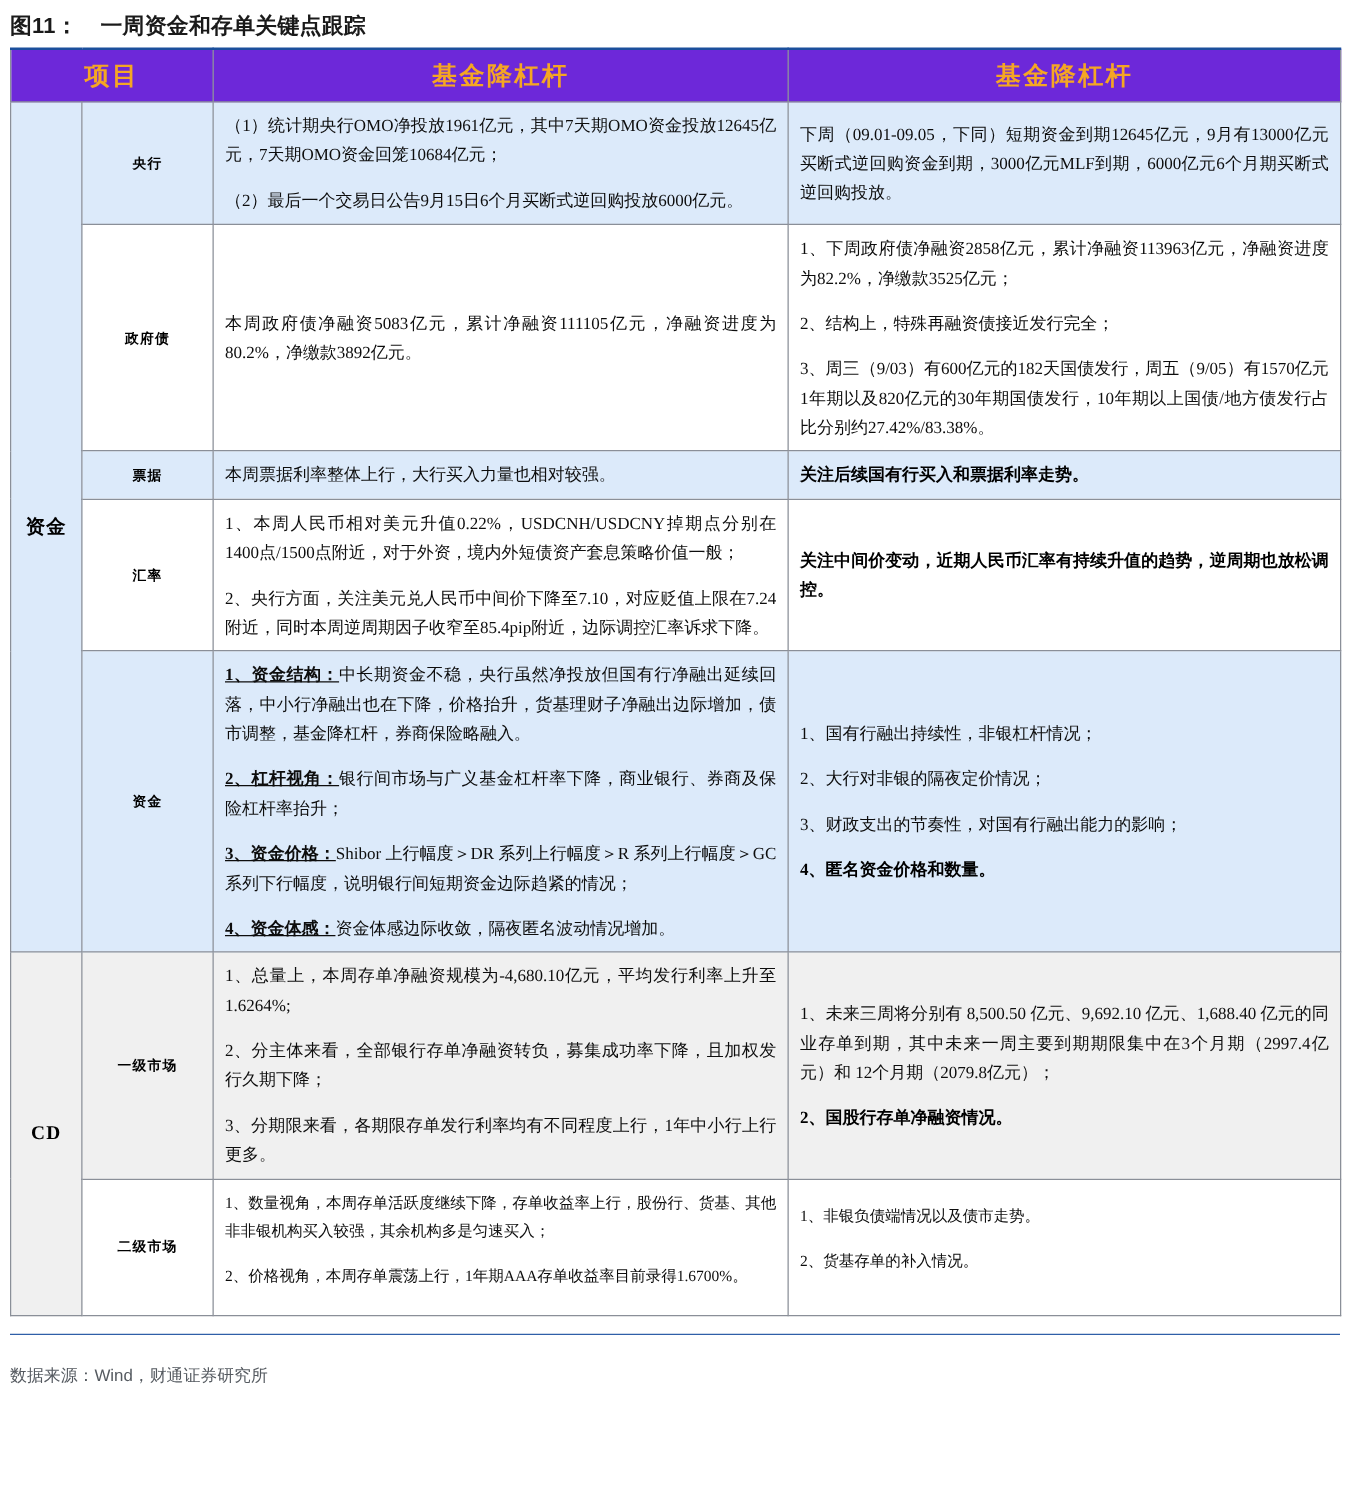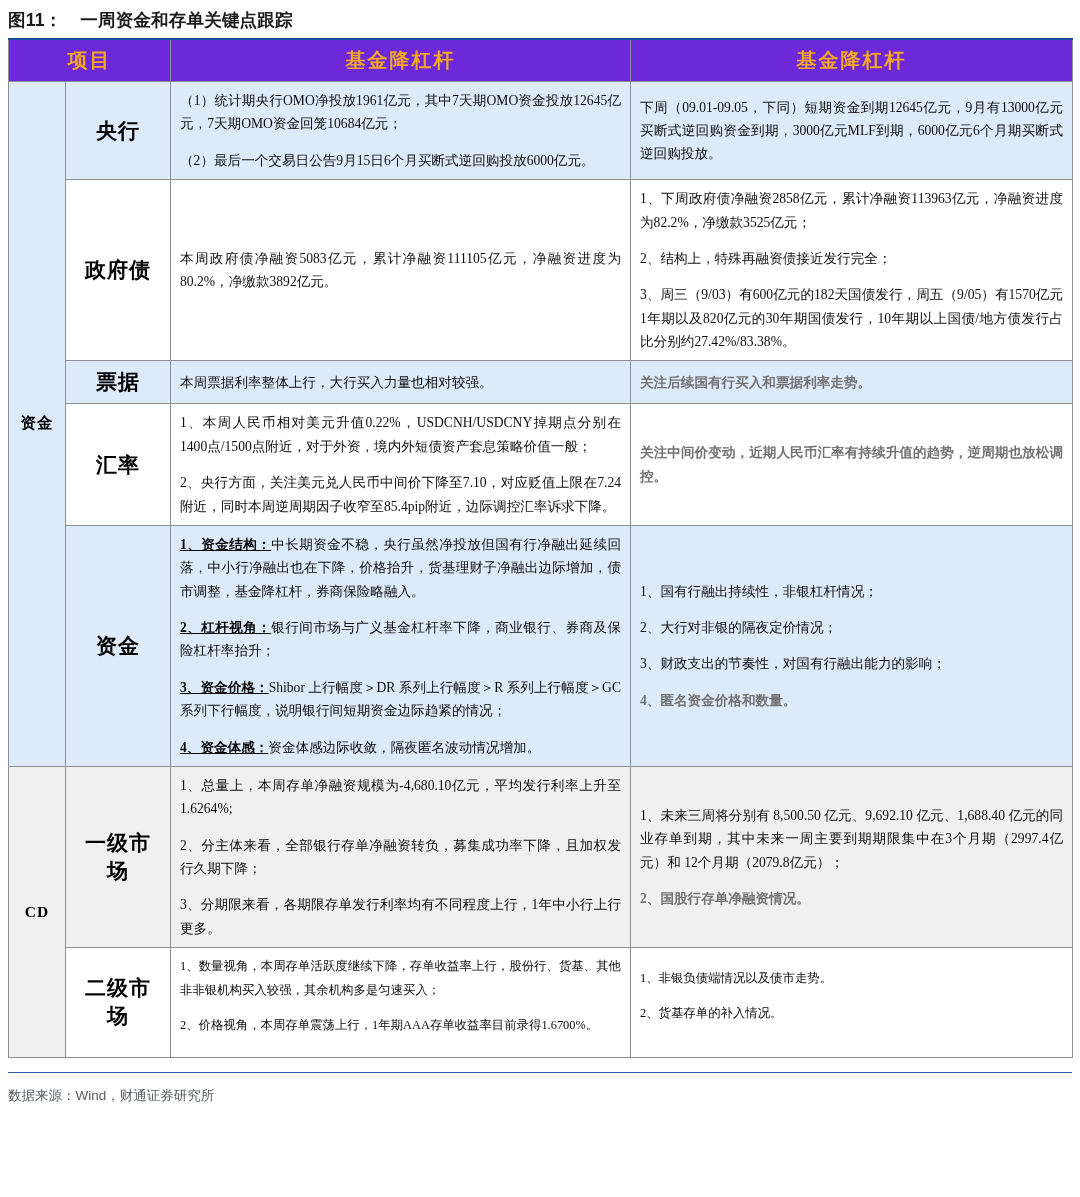--- a/index.html
+++ b/index.html
@@ -60,56 +60,56 @@
   
   .col-cat   { width: 57px; }
   .col-sub   { width: 105px; }
   .col-rev   { width: 460px; }
   .col-next  { width: 442px; }
 
   
   td.cat, td.sub {
     text-align: center;
     font-weight: bold;
-    font-size: 21px;
+    font-size: 11px;
     color: #000;
     letter-spacing: 1px;
     padding: 4px 2px;
   }
   td.cat { font-size: 15.5px; }
 
   
   td.body {
     font-size: 13.6px;
     line-height: 1.72;
     color: #0d0d0d;
     text-align: justify;
     text-justify: inter-ideograph;
     padding: 8px 10px;
   }
   td.body p { margin: 0 0 13px 0; }
   td.body p:last-child { margin-bottom: 0; }
   td.body p.tight { margin-bottom: 0; }
 
   .lbl { font-weight: bold; text-decoration: underline; }
-  .red { color: #737373; font-weight: bold; }
+  .red { color: #000000; font-weight: bold; }
 
   
   .bg-blue  { background: #dceafa; }
   .bg-white { background: #ffffff; }
   .bg-gray  { background: #f0f0f0; }
 
   
   td.body.small { font-size: 12.4px; line-height: 1.9; }
   td.body.small p { margin-bottom: 12px; }
 
   
   .footer {
     margin: 14px 8px 0 8px;
-    padding-top: 14px;
+    padding-top: 24px;
     border-top: 1.6px solid #2f5fa8;
     font-family: "Liberation Sans", "DejaVu Sans", sans-serif;
     font-size: 13.5px;
     color: #555a60;
   }
 </style>
 </head>
 <body>
 
 <div id="page">

